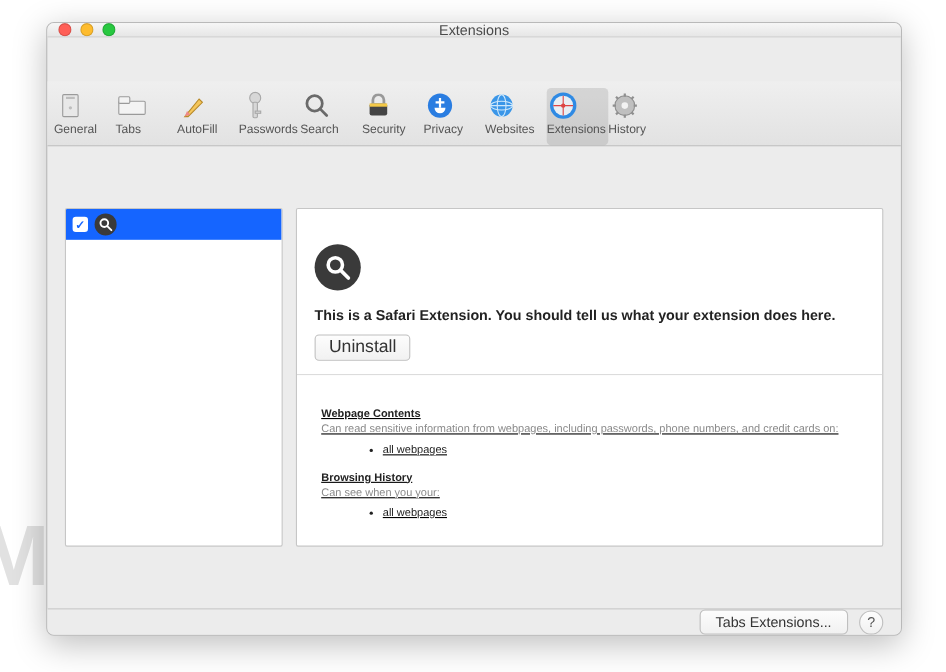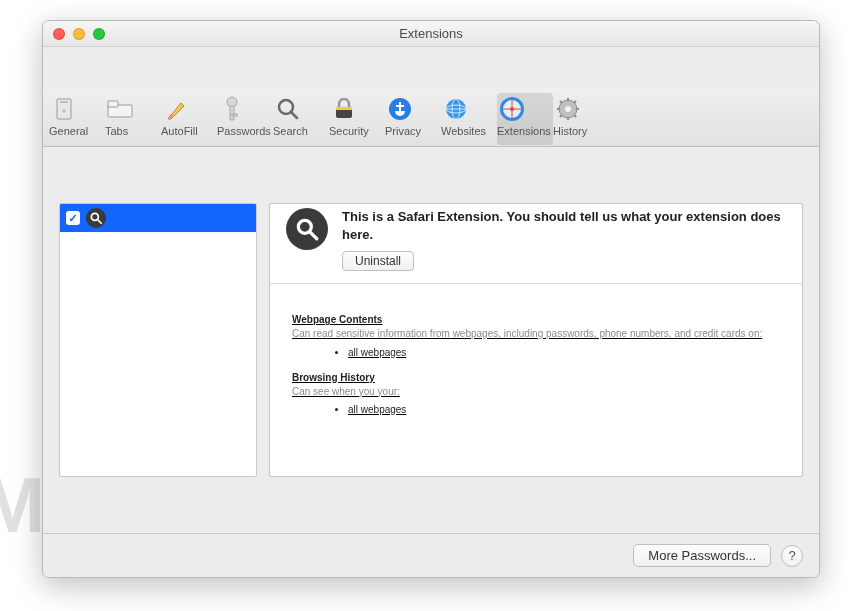--- a/index.html
+++ b/index.html
@@ -113,34 +113,35 @@
   .main {
     flex:1;
     background:#fff;
     border:1px solid #c6c6c6;
     border-radius:2px;
     display:flex;
     flex-direction:column;
   }
   .header {
     display:flex;
-    padding:4px 16px 12px 16px;
+    padding:32px 16px 12px 16px;
     gap:14px;
     border-bottom:1px solid #dcdcdc;
+    flex-direction:column;
   }
   .bigicon {
     width:42px; height:42px; border-radius:50%;
     background:#3a3a3a;
     display:flex; align-items:center; justify-content:center;
     flex-shrink:0;
   }
   .hdesc { font-size:13px; font-weight:600; color:#222; line-height:1.35; }
   .macbtn {
     margin-top:8px;
-    font-size:12px;
+    font-size:16px;
     background:linear-gradient(#fdfdfd,#f1f1f1);
     border:1px solid #bfbfbf;
     border-radius:4px;
     padding:2px 12px;
     color:#333;
     cursor:default;
   }
   .perms { padding: 28px 22px 10px 22px; font-size:10px;text-decoration:underline; }
   .ptitle { font-weight:700; color:#222; margin-top:2px; }
   .pdesc { color:#8a8a8a; margin-top:2px; line-height:1.35;}
@@ -334,17 +335,17 @@
         <div class="ptitle">Browsing History</div>
         <div class="pdesc">Can see when you your:</div>
         <ul>
             <li>all webpages</li>
           </ul>
       </div>
     </div>
   </div>
 
   <div class="footer">
-    <button class="morebtn">More Passwords...</button>
+    <button class="morebtn">Tabs Extensions...</button>
     <div class="help">?</div>
   </div>
 
 </div>
 
 </body></html>

